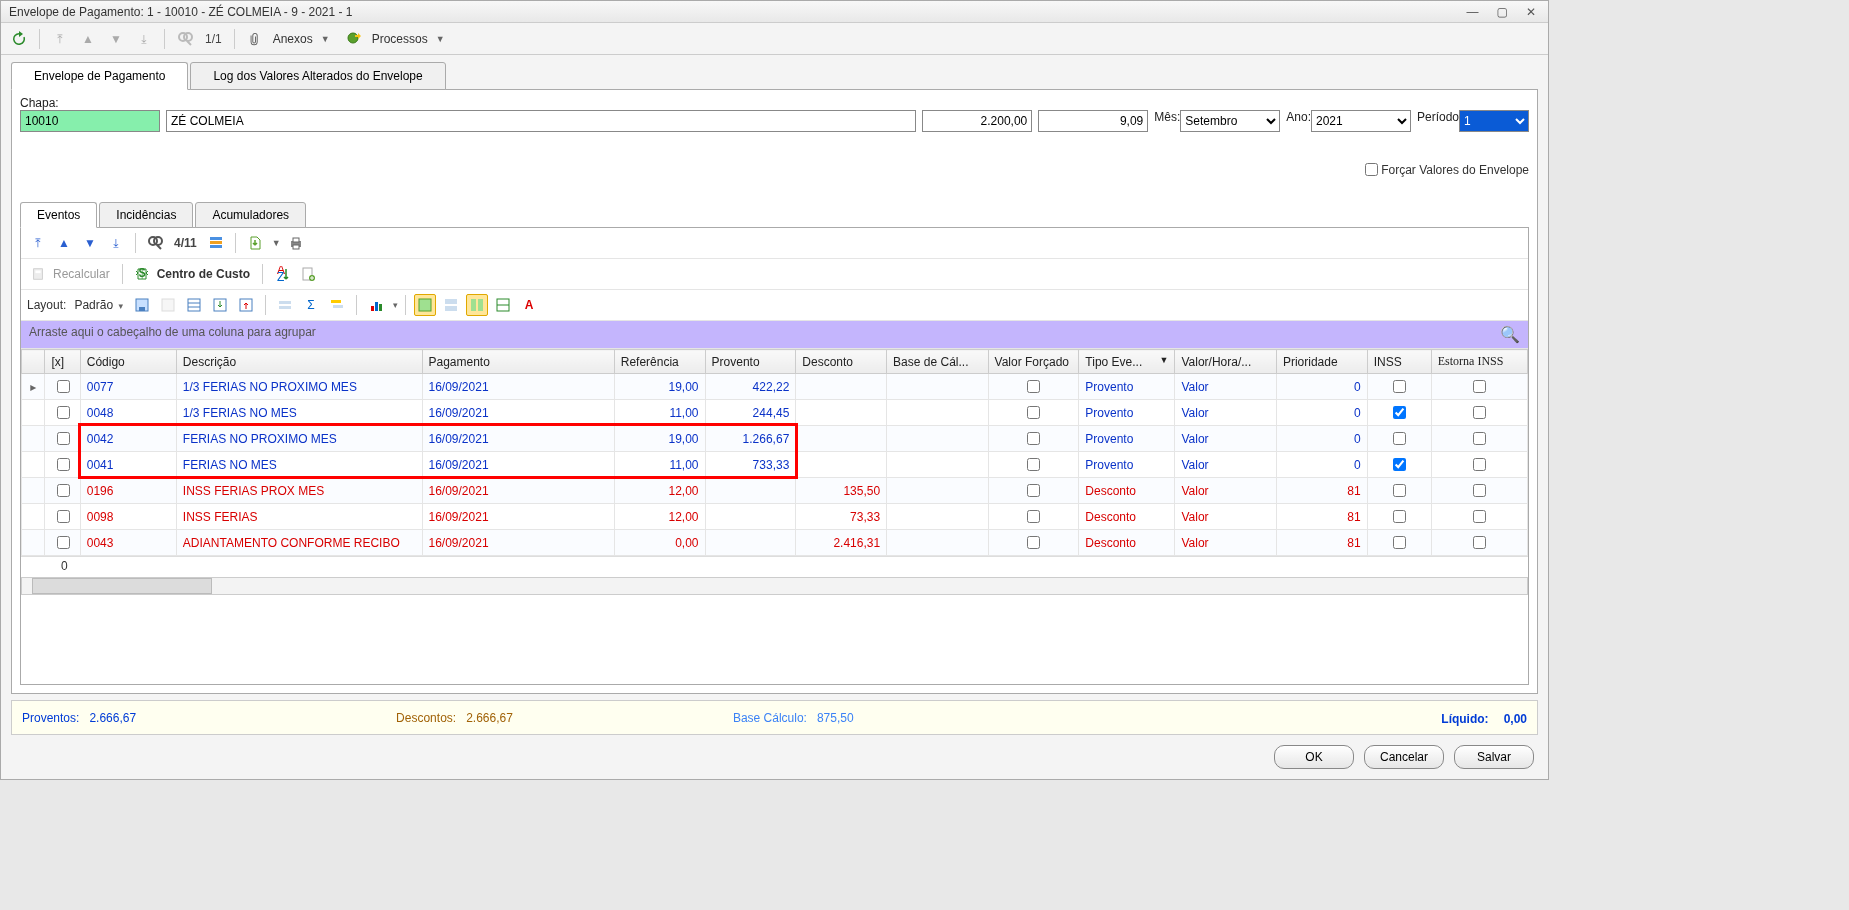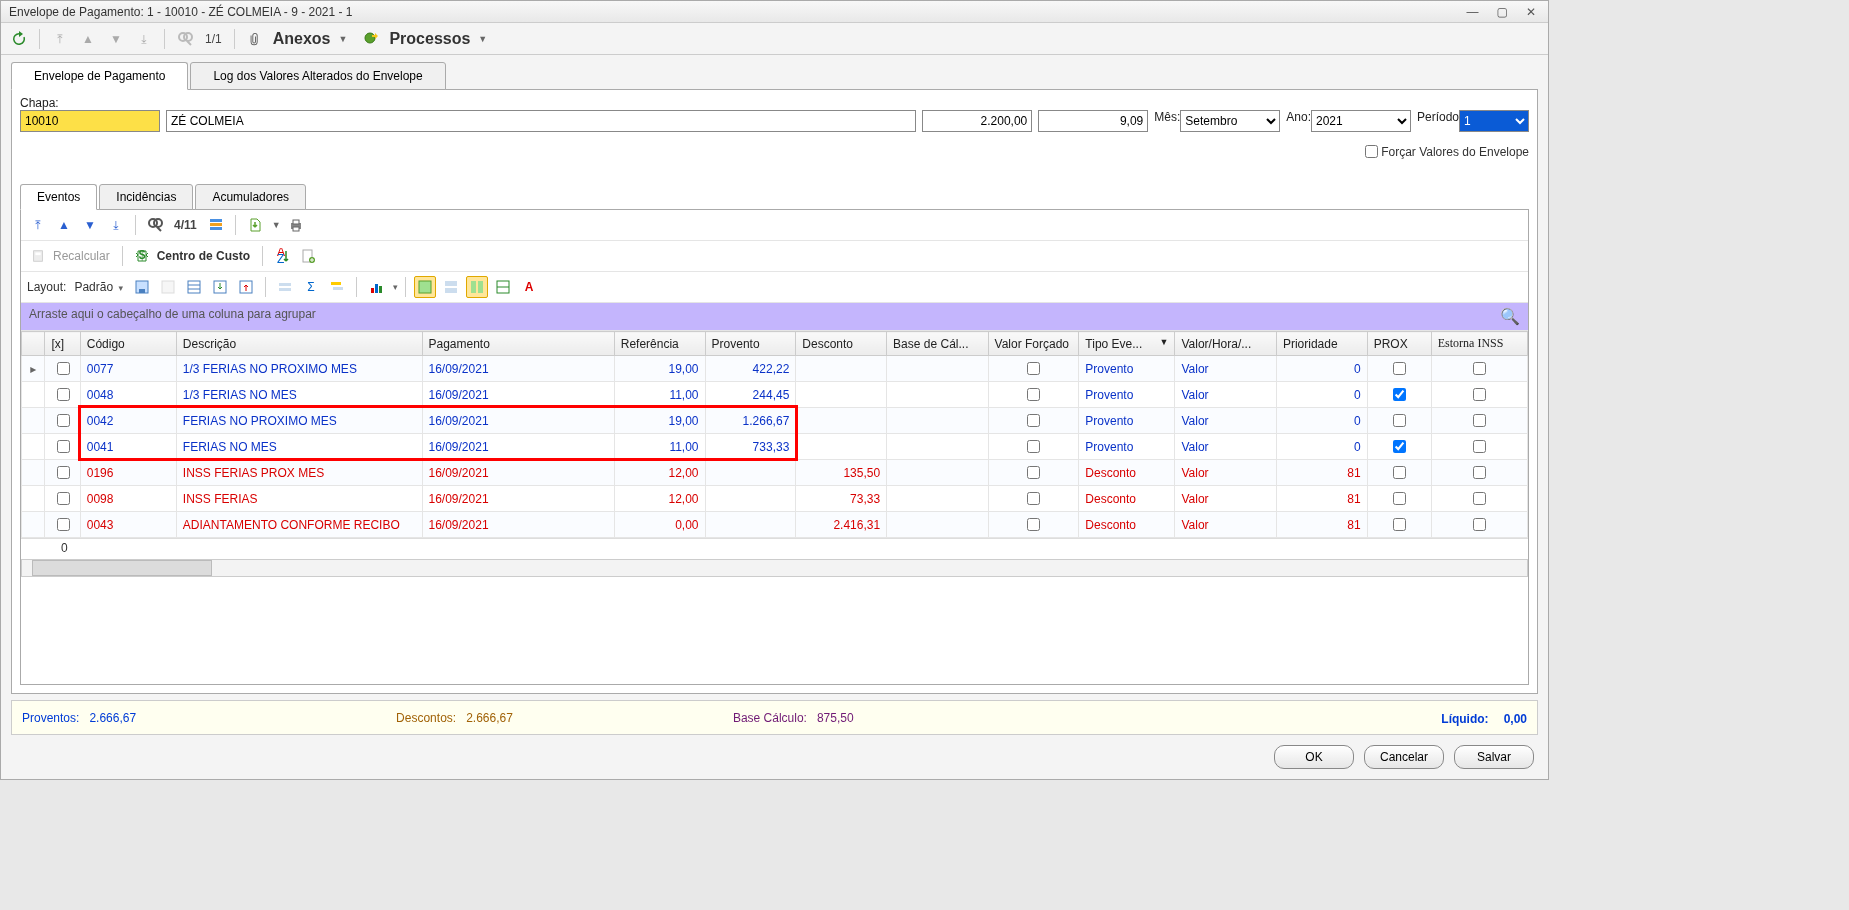--- a/index.html
+++ b/index.html
@@ -6,36 +6,36 @@
 body { margin: 0; background: #e8e8e8; }
 .window { width: 1549px; height: 780px; background: #f4f4f4; border: 1px solid #aaa; margin: 0; display:flex; flex-direction:column; }
 .titlebar { height: 22px; background: linear-gradient(#f8f8f8,#e8e8e8); display:flex; align-items:center; padding: 0 8px; border-bottom:1px solid #ccc; color:#333;}
 .titlebar .title { flex:1; }
 .winbtns { display:flex; gap:10px; color:#555;}
 .winbtns span { cursor:pointer; padding:2px 4px; }
 .toolbar1 { height: 32px; display:flex; align-items:center; padding: 0 6px; gap:4px; border-bottom:1px solid #ccc;}
 .tbtn { width:24px; height:24px; display:inline-flex; align-items:center; justify-content:center; border:1px solid transparent; border-radius:2px; cursor:pointer; color:#555;}
 .sep { width:1px; height:20px; background:#ccc; margin:0 4px;}
 .page-ind { font-size:12px; color:#444; padding:0 4px;}
-.dd-label { font-size:16px; font-weight:bold; color:#333; padding:0 2px;}
+.dd-label { font-size:12px; font-weight:normal; color:#333; padding:0 2px;}
 .dd-caret { font-size:9px; color:#666; padding-left:2px;}
 .maintabs { display:flex; padding: 0 10px; margin-top:6px;}
 .tab { padding:6px 22px; border:1px solid #aaa; background:#f0f0f0; border-top-left-radius:3px; border-top-right-radius:3px; margin-right:2px; cursor:pointer; position:relative; top:1px; }
 .tab.active { background:#fff; border-bottom-color:#fff; }
 .tab-body { margin: 0 10px 0 10px; border:1px solid #aaa; background:#fff; padding:6px 8px 8px 8px; flex:1; display:flex; flex-direction:column; overflow:hidden;}
 .chapa-label { font-size:12px; color:#222;}
 .header-fields { display:flex; gap:6px; align-items:flex-end;}
 .fld { display:flex; }
 .fld label { font-size:12px; color:#222; margin-bottom:2px;}
-.txt { border:1px solid #888; background:#fde047; padding:2px 4px; height:22px;}
+.txt { border:1px solid #888; background:#86efac; padding:2px 4px; height:22px;}
 .txt.ro { background:#fff;}
 .num { text-align:right;}
 select { border:1px solid #888; height:22px; background:#fff;}
 .periodo-sel { background:#0a5bd6; color:#fff; }
-.forcecb { margin-top:10px; display:flex; justify-content:flex-end; align-items:center; gap:0; color:#333;}
+.forcecb { margin-top:28px; display:flex; justify-content:flex-end; align-items:center; gap:0; color:#333;}
 .subtabs { margin-top:22px; display:flex;}
 .subtab { padding:5px 16px; border:1px solid #aaa; background:#f0f0f0; border-top-left-radius:3px; border-top-right-radius:3px; margin-right:2px; cursor:pointer; position:relative; top:1px;}
 .subtab.active { background:#fff; border-bottom-color:#fff;}
 .subbody { border:1px solid #aaa; background:#fff; flex:1; display:flex; flex-direction:column; overflow:hidden;}
 .tb-row { display:flex; align-items:center; gap:4px; padding:4px 6px; border-bottom:1px solid #e5e5e5;}
 .tb-row .label { font-size:12px; color:#333; padding-right:4px;}
 .ico { width:22px; height:22px; display:inline-flex; align-items:center; justify-content:center; border:1px solid transparent; border-radius:2px; cursor:pointer;}
 .ico.active { background:#ffe699; border-color:#e0a800;}
 .grouprow { padding:4px 8px; color:#555; border-bottom:1px solid #e5e5e5; background:#c4b5fd; display:flex; align-items:flex-start;}
 .grouprow .search { margin-left:auto; font-size:16px; color:#555; cursor:pointer;}
@@ -46,21 +46,21 @@
 .grid tr.blue td.data { color:#0a32c8; }
 .grid tr.red td.data { color:#d80000; }
 .grid tr.even { background:#fafcff; }
 .ckcell { text-align:center;}
 .numcell { text-align:right;}
 .rowmark { width:22px; text-align:center; color:#666;}
 .red-box { position:absolute; border:3px solid #ff0000; pointer-events:none;}
 .footsum { padding:6px 10px; border:1px solid #ccc; background:#fffff0; display:flex; align-items:center; margin:6px 10px 0 10px;}
 .footsum .prov { color:#003bd6;}
 .footsum .desc { color:#a16207; margin-left:260px;}
-.footsum .base { color:#701a75; margin-left:220px;}
+.footsum .base { color:#3b82f6; margin-left:220px;}
 .footsum .liq { margin-left:auto; font-size:18px; font-weight:bold;}
 .footsum .liq .lbl { color:#003bd6;}
 .footsum .liq .val { color:#003bd6;}
 .btnbar { display:flex; justify-content:flex-end; gap:10px; padding:10px 14px;}
 button.push { min-width:80px; height:24px; border:1px solid #888; background:linear-gradient(#fff,#e6e6e6); border-radius:10px; cursor:pointer;}
 .hscroll { height:18px; border:1px solid #ccc; background:#f3f3f3; margin-top:2px;}
 .hscroll .thumb { width:180px; height:100%; background:#dcdcdc; border:1px solid #bbb; margin-left:10px;}
 .totrow { font-size:12px; color:#333; padding:2px 8px; border-top:1px solid #ddd; }
 svg { display:block;}
 </style>
@@ -334,21 +334,21 @@
               <th style="width:230px;">Descrição</th>
               <th style="width:180px;">Pagamento</th>
               <th style="width:85px;">Referência</th>
               <th style="width:85px;">Provento</th>
               <th style="width:85px;">Desconto</th>
               <th style="width:95px;">Base de Cál...</th>
               <th style="width:85px;">Valor Forçado</th>
               <th style="width:90px;"><span>Tipo Eve...</span> <span style="float:right;font-size:9px;">▼</span></th>
               <th style="width:95px;">Valor/Hora/...</th>
               <th style="width:85px;">Prioridade</th>
-              <th style="width:60px;">PROX</th>
+              <th style="width:60px;">INSS</th>
               <th style="width:90px;font-family:Liberation Serif, serif;">Estorna INSS</th>
             </tr>
           </thead>
           <tbody id="grid-body">
               <tr class="blue even">
     <td class="rowmark">▸</td>
     <td class="ckcell"><input type="checkbox" style=""></td>
     <td class="data">0077</td>
     <td class="data">1/3 FERIAS NO PROXIMO MES</td>
     <td class="data">16/09/2021</td>

